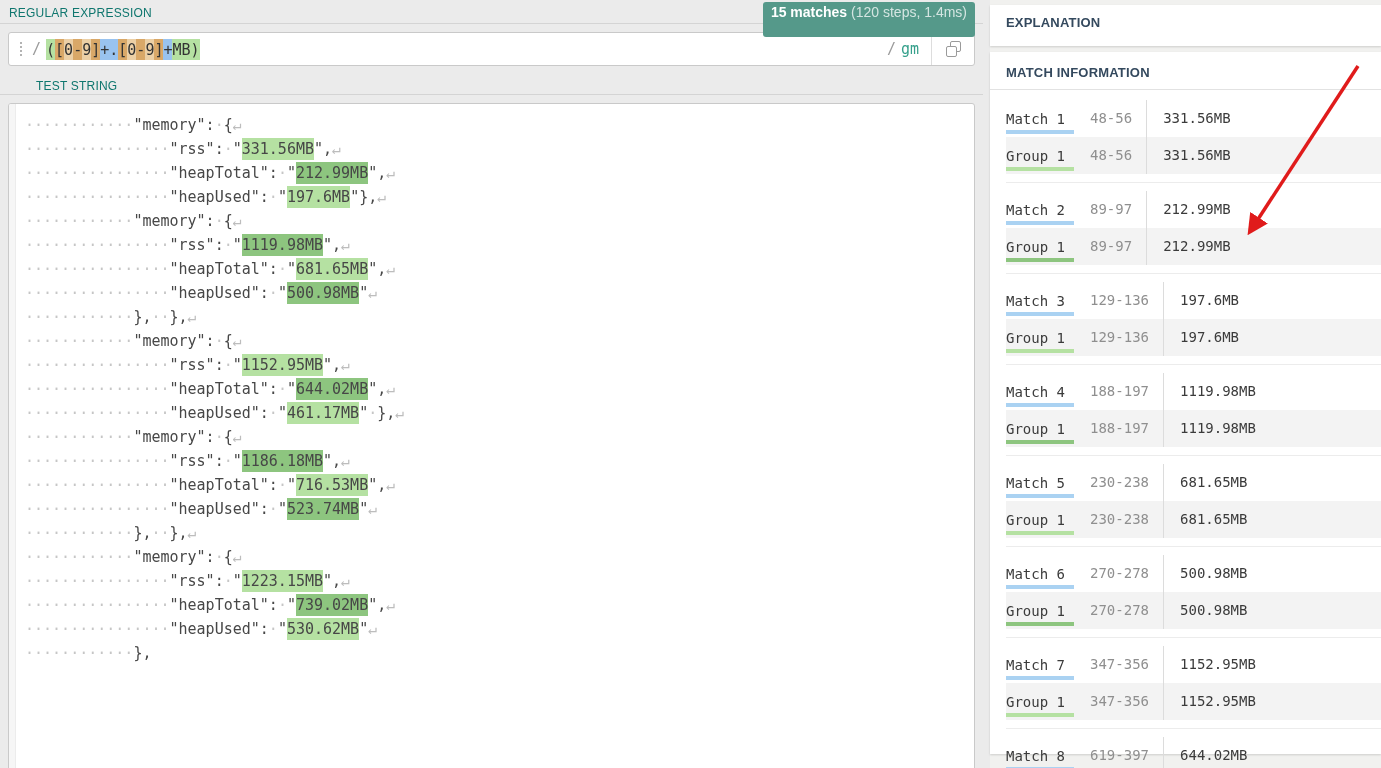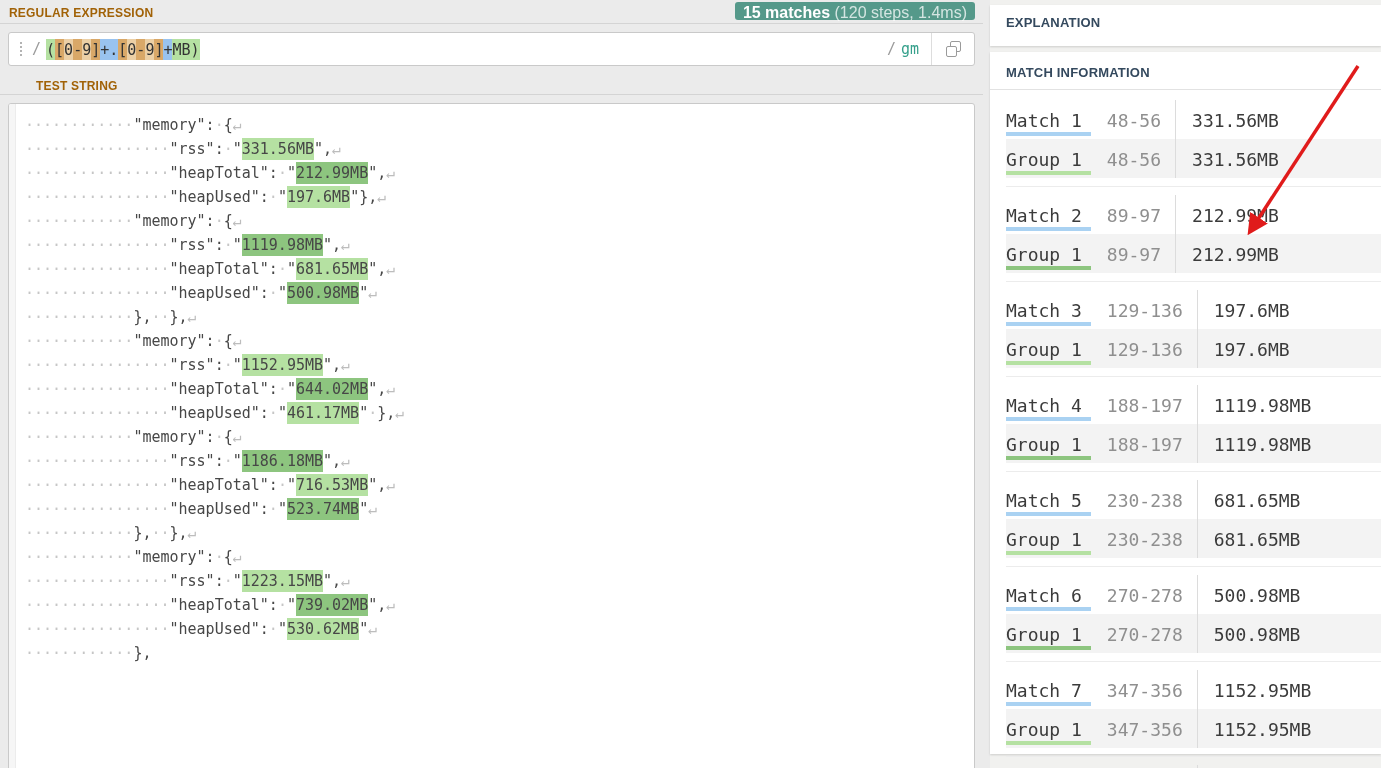--- a/index.html
+++ b/index.html
@@ -8,26 +8,26 @@
     position:relative;
     background:#ebebeb;
     font-family:"Liberation Sans", sans-serif;
   }
 
   
   .left-col { position:absolute; left:0; top:0; width:983px; height:768px; }
   .sec-header { position:relative; height:24px; border-bottom:1px solid #d4d4d4; }
   .sec-title {
     display:inline-block; padding:6px 0 0 9px;
-    font-size:12px; font-weight:bold; color:#a16207; letter-spacing:.2px;
+    font-size:12px; font-weight:normal; color:#0f766e; letter-spacing:.2px;
   }
   .badge {
-    position:absolute; right:8px; top:2px; height:18px; line-height:21px;
+    position:absolute; right:8px; top:2px; height:35px; line-height:21px;
     background:var(--badge_bg); color:#fff; border-radius:3px;
-    padding:0 8px; font-size:16px; white-space:nowrap;
+    padding:0 8px; font-size:14px; white-space:nowrap;
   }
   .badge b { font-weight:bold; }
   .badge .badge-steps { color:rgba(255,255,255,.75); font-weight:normal; }
 
   .regex-box {
     margin:8px; height:34px; background:#fff;
     border:1px solid #c9c9c9; border-radius:3px;
     display:flex; align-items:center; padding-left:10px;
     font-family:"DejaVu Sans Mono", monospace; font-size:15px; color:#333;
   }
@@ -81,21 +81,21 @@
   .card { background:#fff; box-shadow:0 1px 2px rgba(0,0,0,.15); }
   .card-title { font-size:13px; font-weight:bold; color:#34495e; letter-spacing:.2px; }
   .exp-card { margin-top:5px; height:41px; padding:8px 0 0 16px; }
   .mi-card { margin-top:6px; height:702px; }
   .mi-title { padding:13px 16px 9px 16px; border-bottom:1px solid #e2e2e2; }
   #match-blocks { padding:10px 0 0 16px; }
 
   .mi-block { margin-bottom:8px; padding-bottom:8px; border-bottom:1px solid #ececec; }
   .mi-block:last-child { border-bottom:none; margin-bottom:0; }
   .mi-table { display:table; width:100%; border-collapse:collapse;
-    font-family:"DejaVu Sans Mono", monospace; font-size:18px; }
+    font-family:"DejaVu Sans Mono", monospace; font-size:14px; }
   .mi-row { display:table-row; }
   .mi-group { background:#f3f3f3; }
   .cell { display:table-cell; vertical-align:top; padding-top:10px; padding-bottom:3px; white-space:nowrap; }
   .c-label { width:1px; padding-right:16px; color:#3b3b3b; }
   .c-range { width:1px; padding-right:14px; color:#8f8f8f; }
   .c-value { padding-left:16px; border-left:1px solid #dcdcdc; color:#3b3b3b; }
   .lbl { position:relative; display:inline-block; line-height:18px; padding:0 9px 6px 0; cursor:pointer; }
   .lbl .ul { position:absolute; left:0; right:0; bottom:0; height:4px; }
   .ul-blue  { background:var(--underline_blue); }
   .ul-light { background:var(--match_light); }

